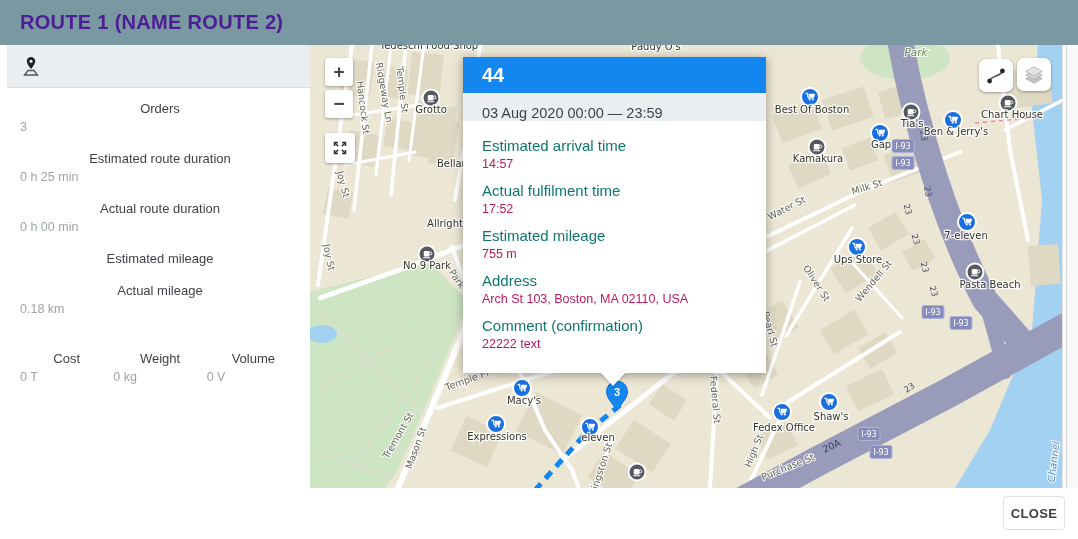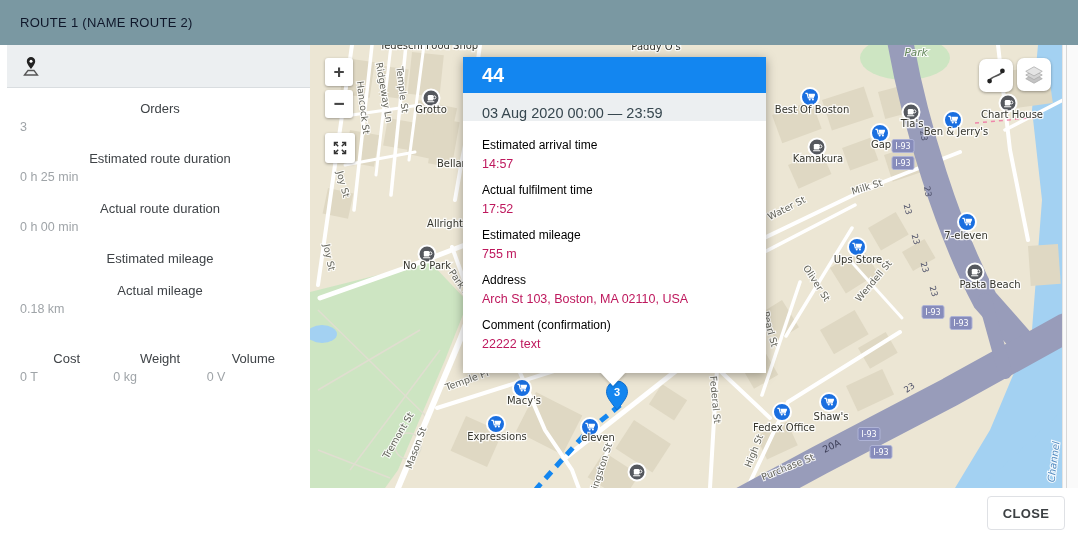--- a/index.html
+++ b/index.html
@@ -1,21 +1,21 @@
 <!DOCTYPE html>
 <html><head>
 <meta charset="utf-8">
 <style>
   html,body{margin:0;padding:0;background:#fff;}
   .stage{position:relative;width:1078px;height:539px;overflow:hidden;background:#fff;
          font-family:"Liberation Sans",sans-serif;}
   
   .dlg-header{position:absolute;left:0;top:0;right:0;height:45px;background:#7A98A2;}
-  .dlg-title{position:absolute;left:20px;top:0;line-height:45px;color:#0f172a;font-size:13px;
-             font-weight:normal;letter-spacing:.3px;}
+  .dlg-title{position:absolute;left:20px;top:0;line-height:45px;color:#4c1d95;font-size:20px;
+             font-weight:bold;letter-spacing:.3px;}
   
   .sidebar{position:absolute;left:0;top:45px;width:310px;bottom:51px;background:#fff;}
   .side-toolbar{position:absolute;left:7px;right:0;top:0;height:42px;background:#ECEFF1;
                 border-bottom:1px solid #d9dde0;}
   .side-toolbar svg{position:absolute;left:13px;top:9px;}
   .stats{position:absolute;left:20px;top:56px;right:10px;}
   .stat{margin-bottom:16px;}
   .stat .lab{font-size:13px;color:#3f4347;line-height:16px;text-align:center;}
   .stat .val{font-size:12.5px;color:#9FA4A8;line-height:16px;margin-top:2px;}
   .inline-stats{display:flex;margin-top:18px;}
@@ -44,32 +44,32 @@
   .btn-layers{right:12px;top:13px;width:34px;height:33px;border-radius:7px;}
   
   .popup{position:absolute;left:153px;top:12px;width:303px;background:#fff;
          box-shadow:0 2px 10px rgba(0,0,0,.35);z-index:5;}
   .popup-head{height:36px;background:#1386F0;color:#fff;font-size:20px;font-weight:bold;
               line-height:36px;padding-left:19px;}
   .popup-date{height:28px;background:#ECEFF1;color:#37474f;font-size:14.5px;line-height:40px;
               padding-left:19px;}
   .popup-body{padding:16px 19px 11px 19px;}
   .pfield{margin-bottom:9px;}
-  .pfield .lab{font-size:12px;color:#000000;line-height:17px;}
+  .pfield .lab{font-size:15px;color:#0f766e;line-height:17px;}
   .pfield .val{font-size:12.5px;color:#be185d;line-height:17px;margin-top:2px;}
   .popup-arrow{position:absolute;left:137px;bottom:-13px;width:0;height:0;
                border-left:13px solid transparent;border-right:13px solid transparent;
                border-top:14px solid #fff;filter:drop-shadow(0 2px 1px rgba(0,0,0,.15));}
   
   .scrollstrip{position:absolute;right:0;top:45px;width:15px;bottom:51px;background:#fafafa;
                border-left:1px solid #e4e4e4;}
   .scrollstrip::after{content:"";position:absolute;left:3px;top:0;bottom:0;width:1px;background:#d7d7d7;}
   
   .footer{position:absolute;left:0;bottom:0;right:0;height:51px;background:#fff;}
-  .close-btn{position:absolute;right:13px;top:8px;width:78px;height:34px;background:#fff;
+  .close-btn{position:absolute;right:13px;top:8px;width:62px;height:34px;background:#fff;
              border:1px solid #dfe1e5;border-radius:4px;font-family:"Liberation Sans",sans-serif;
              font-size:13px;font-weight:bold;color:#3c4043;letter-spacing:.3px;cursor:pointer;}
 </style>
 </head>
 <body>
 
 <div class="stage">
 
   <div class="dlg-header">
     <div class="dlg-title">ROUTE 1 (NAME ROUTE 2)</div>

